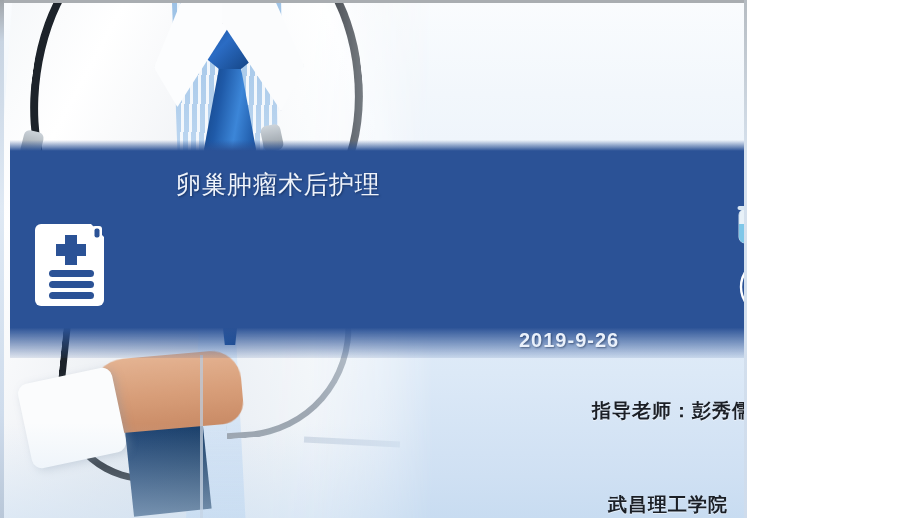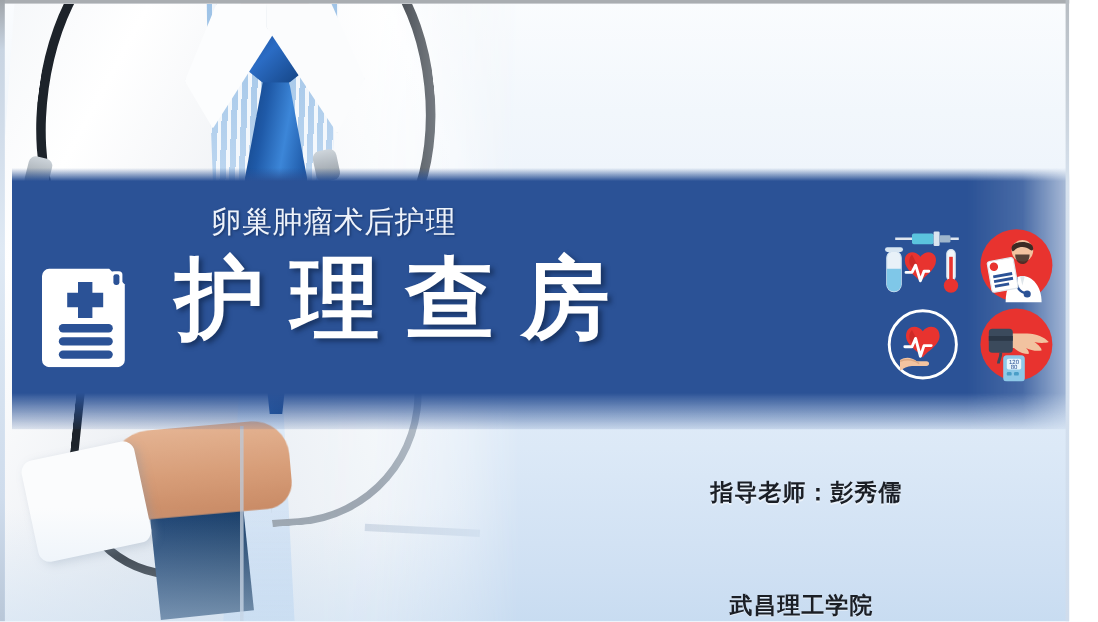--- a/index.html
+++ b/index.html
@@ -2,21 +2,21 @@
 <html><head>
 <meta charset="utf-8">
 <style>
   html,body{margin:0;padding:0;}
   body{
     width:915px;height:518px;overflow:hidden;
     font-family:"Liberation Sans","DejaVu Sans",sans-serif;
     background:#fff;
   }
   #slide{
-    position:relative;width:891px;height:518px;overflow:hidden;
+    position:relative;width:747px;height:518px;overflow:hidden;
     background:linear-gradient(to bottom,#fafcfe 0%,#f2f7fc 18%,#e9f1fa 45%,#dce9f7 72%,#cfe0f3 92%,#c8dcf1 100%);
   }
   
   #frame-top{position:absolute;left:0;top:0;width:915px;height:3px;background:#a9adb1;z-index:60;}
   #frame-left{position:absolute;left:0;top:0;width:4px;height:518px;
     background:linear-gradient(to bottom,#9fa4a9 0%,#c8d4e2 8%,#dfe9f4 40%,#cfdcec 80%,#b9c7d8 100%);z-index:60;}
   #frame-right{position:absolute;right:0;top:0;width:3px;height:518px;
     background:linear-gradient(to bottom,#b6bcc2 0%,#d7e2ee 30%,#cfdcec 100%);z-index:60;}
 
   
@@ -161,21 +161,21 @@
       <rect x="57" y="8" width="10" height="14" rx="3" fill="#ffffff"></rect>
       <rect x="59.5" y="10.5" width="5" height="9" rx="2" fill="#2b5296"></rect>
       <path d="M30 17 h12 v9 h9 v12 h-9 v9 h-12 v-9 h-9 V26 h9 z" fill="#2b5296"></path>
       <rect x="14" y="52" width="45" height="7" rx="3.5" fill="#2b5296"></rect>
       <rect x="14" y="63" width="45" height="7" rx="3.5" fill="#2b5296"></rect>
       <rect x="14" y="74" width="45" height="7" rx="3.5" fill="#2b5296"></rect>
     </svg>
   </div>
 
   <div id="subtitle">卵巢肿瘤术后护理</div>
-  <div id="maintitle">护理查房</div>
+  <div id="datetext">2019-9-26</div>
 
   <div id="icons">
 
     <div class="ico" id="ico-vitals">
       <svg width="68" height="58" viewBox="0 0 68 58" xmlns="http://www.w3.org/2000/svg">
 
         <g>
           <line x1="10" y1="9" x2="24" y2="9" stroke="#dfe6ef" stroke-width="2"></line>
           <rect x="24" y="4.5" width="18" height="9" rx="1.5" fill="#5bc4de"></rect>
           <rect x="42" y="3" width="5" height="12" rx="1" fill="#d9e4ef"></rect>

